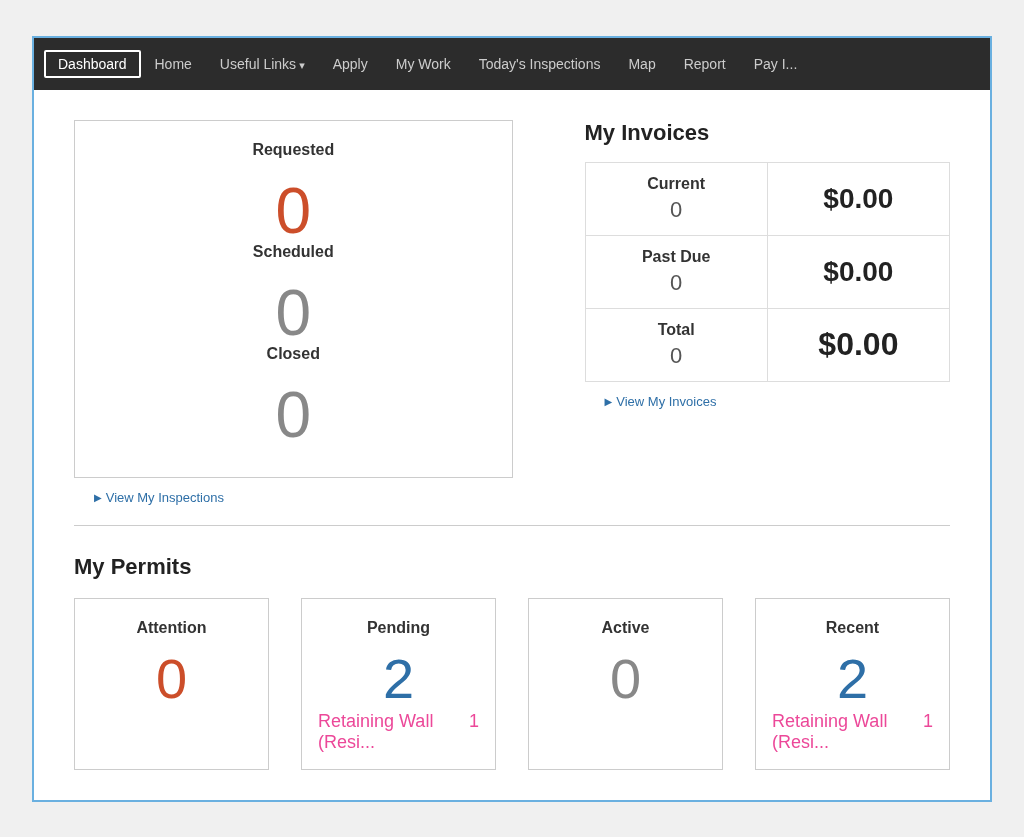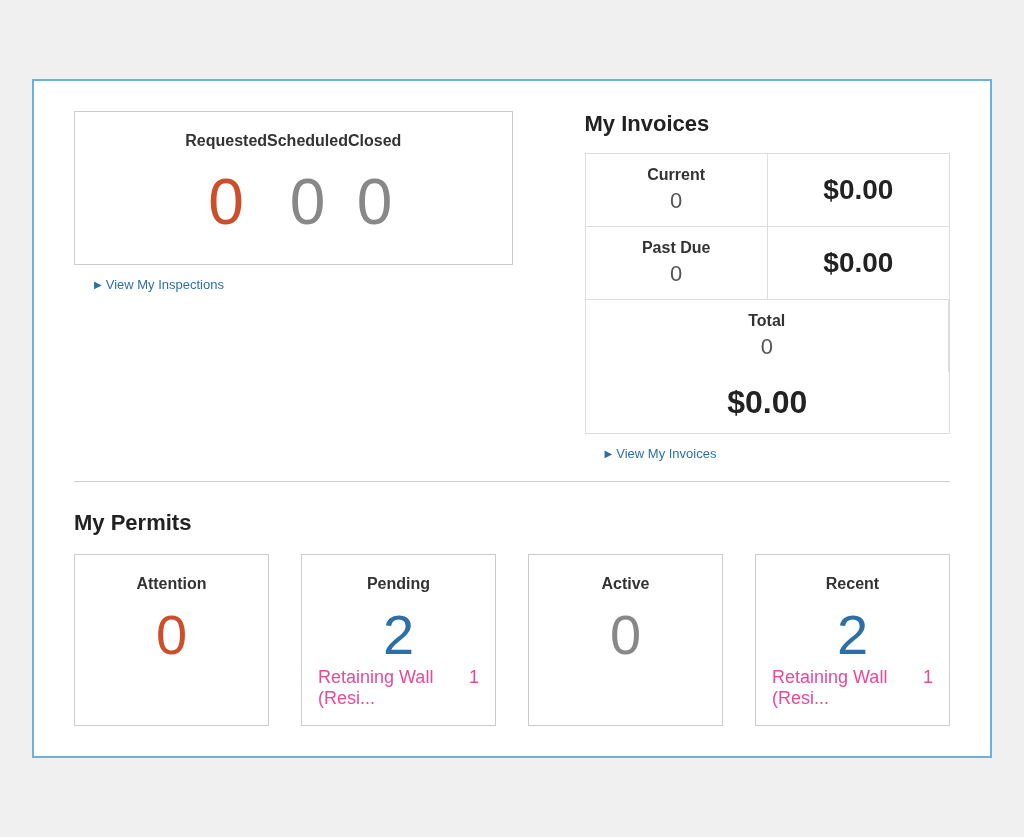--- a/index.html
+++ b/index.html
@@ -66,22 +66,23 @@
       color: #222;
       margin-bottom: 16px;
     }
     
     .inspections-card {
       border: 1px solid #ccc;
       padding: 20px 30px 30px;
     }
     .inspections-grid {
       display: flex;
-      justify-content: center;
+      justify-content: flex-start;
       text-align: center;
+      flex-direction: column;
     }
     .insp-col .col-label {
       font-size: 16px;
       font-weight: bold;
       color: #333;
       margin-bottom: 20px;
     }
     .insp-col .col-value {
       font-size: 64px;
       font-weight: normal;
@@ -91,21 +92,21 @@
     .insp-col .col-value.gray { color: #888; }
     
     .invoices-table {
       border: 1px solid #ddd;
       width: 100%;
     }
     .invoice-row {
       display: flex;
       border-bottom: 1px solid #ddd;
     }
-    .invoice-row:last-child { border-bottom: none; flex-direction: column; }
+    .invoice-row:last-child { border-bottom: none; }
     .invoice-label-cell {
       flex: 1;
       padding: 12px 16px;
       border-right: 1px solid #ddd;
       text-align: center;
     }
     .invoice-label-cell .label-text {
       font-size: 16px;
       color: #333;
       font-weight: bold;
@@ -190,20 +191,31 @@
       color: #ec4899;
       display: flex;
       justify-content: space-between;
     }
   </style>
 </head>
 <body>
 
 <div class="outer-container">
 
+  <nav class="navbar">
+    <div class="nav-item active">Dashboard</div>
+    <div class="nav-item">Home</div>
+    <div class="nav-item has-arrow">Useful Links</div>
+    <div class="nav-item">Apply</div>
+    <div class="nav-item">My Work</div>
+    <div class="nav-item">Today's Inspections</div>
+    <div class="nav-item">Map</div>
+    <div class="nav-item">Report</div>
+    <div class="nav-item">Pay I...</div>
+  </nav>
 
   <div class="main-content">
 
     <div class="top-row">
 
       <div class="section-left">
         <div class="inspections-card">
           <div class="inspections-grid">
 
             <div class="insp-col">

